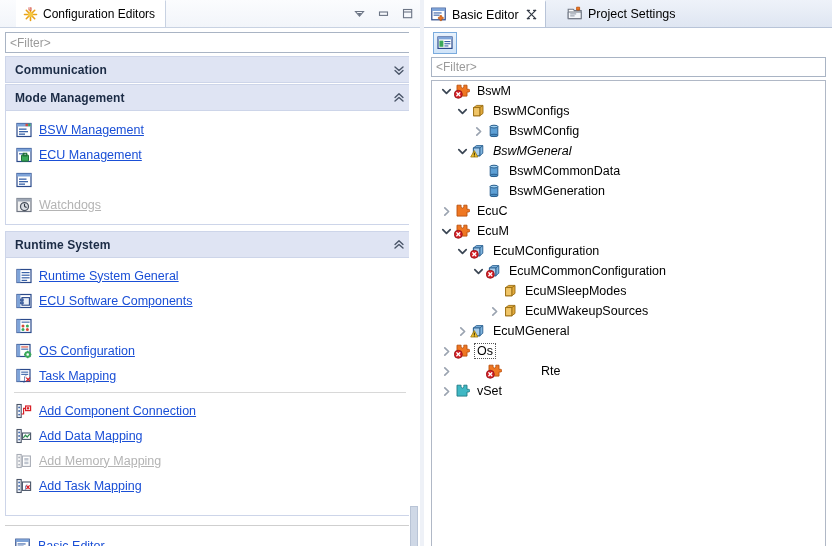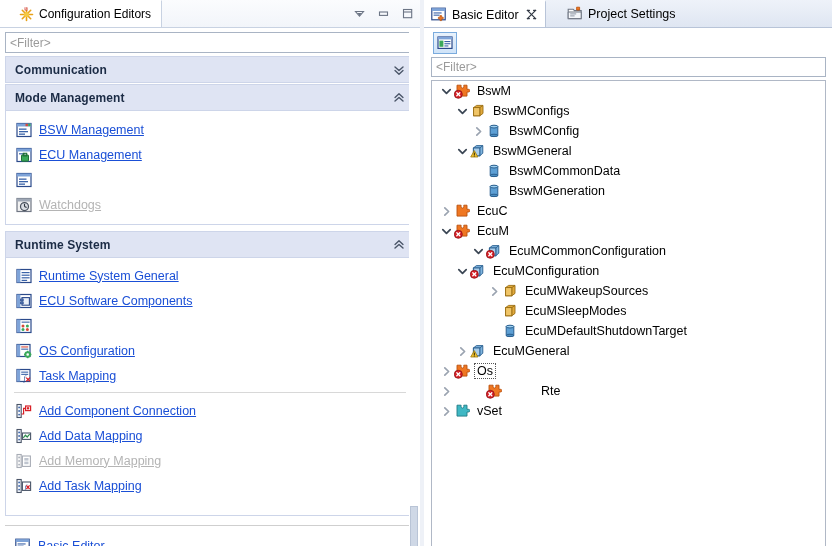--- a/index.html
+++ b/index.html
@@ -19,24 +19,24 @@
     width: 420px; height: 546px;
     background: #ffffff;
   }
   .view-titlebar {
     position: relative;
     height: 27px;
     background: linear-gradient(to bottom, #fbfcfe 0%, #f2f5fa 100%);
     border-bottom: 1px solid #c8d2e2;
   }
   .view-tab {
-    position: absolute; left: 0; top: 0;
+    position: absolute; left: 16px; top: 0;
     height: 27px;
     display: flex; align-items: center;
-    padding: 0 10px 0 19px;
+    padding: 0 10px 0 7px;
     background: #ffffff;
     border-right: 1px solid #c8d2e2;
     border-top: 1px solid #ffffff;
     box-sizing: border-box;
   }
   .view-tab .tab-label {
     font-size: 12px; color: #000; margin-left: 5px;
     white-space: nowrap;
   }
   .titlebar-controls {
@@ -625,21 +625,21 @@
           </span>
           <span class="tico">
             <svg width="16" height="16" viewBox="0 0 16 16">
               <rect x="4.2" y="3" width="7.6" height="10" rx="0.6" fill="#5d9fd4" stroke="#2a5f8f" stroke-width="1"></rect>
               <ellipse cx="8" cy="3.6" rx="3.8" ry="1.4" fill="#9ed0f0" stroke="#2a5f8f" stroke-width="1"></ellipse>
               <ellipse cx="8" cy="12.4" rx="3.8" ry="1.2" fill="#4c8ec2" stroke="#2a5f8f" stroke-width="1"></ellipse>
             </svg>
           </span>
           <span class="tlbl">BswMConfig</span>
         </div>
-        <div class="tnode" style="padding-left: 22px;">
+        <div class="tnode" style="padding-left: 22px; font-style: italic;">
           <span class="tw">
             <svg width="11" height="11" viewBox="0 0 11 11">
               <polyline points="1.8,3.6 5.5,7.4 9.2,3.6" fill="none" stroke="#3b4654" stroke-width="1.7" stroke-linecap="round" stroke-linejoin="round"></polyline>
             </svg>
           </span>
           <span class="tico">
             <svg width="16" height="16" viewBox="0 0 16 16">
               <path d="M3.4 5 L6.4 2.6 L12.8 2.6 L12.8 10.2 L9.8 12.8 L3.4 12.8 Z" fill="#7fb4de" stroke="#2a5f8f" stroke-width="0.9"></path>
               <path d="M3.4 5 L9.8 5 L9.8 12.8" fill="none" stroke="#2a5f8f" stroke-width="0.9"></path>
               <path d="M9.8 5 L12.8 2.6" fill="none" stroke="#2a5f8f" stroke-width="0.9"></path>
@@ -697,100 +697,89 @@
               <path d="M3 2.2 h4.1 v1.5 a1.35 1.35 0 1 0 2.7 0 V2.2 H13 v4.1 h1.4 a1.35 1.35 0 1 1 0 2.7 H13 v4.1 H3 Z" fill="#ef7722" stroke="#b9510f" stroke-width="0.9"></path>
               <circle cx="4.3" cy="11.3" r="4" fill="#d81f26" stroke="#8d1015" stroke-width="0.8"></circle>
               <g stroke="#ffffff" stroke-width="1.3" stroke-linecap="round">
                 <line x1="2.8" y1="9.8" x2="5.8" y2="12.8"></line>
                 <line x1="5.8" y1="9.8" x2="2.8" y2="12.8"></line>
               </g>
             </svg>
           </span>
           <span class="tlbl">EcuM</span>
         </div>
-        <div class="tnode" style="padding-left: 38px;">
+        <div class="tnode" style="padding-left: 22px;">
           <span class="tw">
             <svg width="11" height="11" viewBox="0 0 11 11">
               <polyline points="1.8,3.6 5.5,7.4 9.2,3.6" fill="none" stroke="#3b4654" stroke-width="1.7" stroke-linecap="round" stroke-linejoin="round"></polyline>
             </svg>
           </span>
           <span class="tico">
             <svg width="16" height="16" viewBox="0 0 16 16">
               <path d="M3.4 5 L6.4 2.6 L12.8 2.6 L12.8 10.2 L9.8 12.8 L3.4 12.8 Z" fill="#7fb4de" stroke="#2a5f8f" stroke-width="0.9"></path>
               <path d="M3.4 5 L9.8 5 L9.8 12.8" fill="none" stroke="#2a5f8f" stroke-width="0.9"></path>
               <path d="M9.8 5 L12.8 2.6" fill="none" stroke="#2a5f8f" stroke-width="0.9"></path>
               <rect x="3.4" y="5" width="6.4" height="7.8" fill="#a9cdea" stroke="#2a5f8f" stroke-width="0.9"></rect>
               <circle cx="4.3" cy="11.3" r="4" fill="#d81f26" stroke="#8d1015" stroke-width="0.8"></circle>
               <g stroke="#ffffff" stroke-width="1.3" stroke-linecap="round">
                 <line x1="2.8" y1="9.8" x2="5.8" y2="12.8"></line>
                 <line x1="5.8" y1="9.8" x2="2.8" y2="12.8"></line>
               </g>
             </svg>
           </span>
-          <span class="tlbl">EcuMCommonConfiguration</span>
-        </div>
-        <div class="tnode" style="padding-left: 22px;">
+          <span class="tlbl">EcuMConfiguration</span>
+        </div>
+        <div class="tnode" style="padding-left: 38px;">
           <span class="tw">
             <svg width="11" height="11" viewBox="0 0 11 11">
               <polyline points="1.8,3.6 5.5,7.4 9.2,3.6" fill="none" stroke="#3b4654" stroke-width="1.7" stroke-linecap="round" stroke-linejoin="round"></polyline>
             </svg>
           </span>
           <span class="tico">
             <svg width="16" height="16" viewBox="0 0 16 16">
               <path d="M3.4 5 L6.4 2.6 L12.8 2.6 L12.8 10.2 L9.8 12.8 L3.4 12.8 Z" fill="#7fb4de" stroke="#2a5f8f" stroke-width="0.9"></path>
               <path d="M3.4 5 L9.8 5 L9.8 12.8" fill="none" stroke="#2a5f8f" stroke-width="0.9"></path>
               <path d="M9.8 5 L12.8 2.6" fill="none" stroke="#2a5f8f" stroke-width="0.9"></path>
               <rect x="3.4" y="5" width="6.4" height="7.8" fill="#a9cdea" stroke="#2a5f8f" stroke-width="0.9"></rect>
               <circle cx="4.3" cy="11.3" r="4" fill="#d81f26" stroke="#8d1015" stroke-width="0.8"></circle>
               <g stroke="#ffffff" stroke-width="1.3" stroke-linecap="round">
                 <line x1="2.8" y1="9.8" x2="5.8" y2="12.8"></line>
                 <line x1="5.8" y1="9.8" x2="2.8" y2="12.8"></line>
               </g>
             </svg>
           </span>
-          <span class="tlbl">EcuMConfiguration</span>
+          <span class="tlbl">EcuMCommonConfiguration</span>
         </div>
         <div class="tnode" style="padding-left: 54px;">
-          <span class="tw">
-            <svg width="11" height="11" viewBox="0 0 11 11">
-              <polyline points="3.8,1.8 7.6,5.5 3.8,9.2" fill="none" stroke="#9aa3b0" stroke-width="1.7" stroke-linecap="round" stroke-linejoin="round"></polyline>
-            </svg>
-          </span>
+          <span class="tw"></span>
           <span class="tico">
             <svg width="16" height="16" viewBox="0 0 16 16">
               <path d="M3.6 4.6 L6.6 2.4 L13 2.4 L13 10.4 L9.8 12.8 L3.6 12.8 Z" fill="#e0a93c" stroke="#9a6e14" stroke-width="0.9"></path>
               <path d="M3.6 4.6 L9.8 4.6 L9.8 12.8" fill="none" stroke="#9a6e14" stroke-width="0.9"></path>
               <path d="M9.8 4.6 L13 2.4" fill="none" stroke="#9a6e14" stroke-width="0.9"></path>
               <rect x="3.6" y="4.6" width="6.2" height="8.2" fill="#f0c567" stroke="#9a6e14" stroke-width="0.9"></rect>
             </svg>
           </span>
-          <span class="tlbl">EcuMWakeupSources</span>
+          <span class="tlbl">EcuMSleepModes</span>
         </div>
         <div class="tnode" style="padding-left: 54px;">
-          <span class="tw"></span>
+          <span class="tw">
+            <svg width="11" height="11" viewBox="0 0 11 11">
+              <polyline points="3.8,1.8 7.6,5.5 3.8,9.2" fill="none" stroke="#9aa3b0" stroke-width="1.7" stroke-linecap="round" stroke-linejoin="round"></polyline>
+            </svg>
+          </span>
           <span class="tico">
             <svg width="16" height="16" viewBox="0 0 16 16">
               <path d="M3.6 4.6 L6.6 2.4 L13 2.4 L13 10.4 L9.8 12.8 L3.6 12.8 Z" fill="#e0a93c" stroke="#9a6e14" stroke-width="0.9"></path>
               <path d="M3.6 4.6 L9.8 4.6 L9.8 12.8" fill="none" stroke="#9a6e14" stroke-width="0.9"></path>
               <path d="M9.8 4.6 L13 2.4" fill="none" stroke="#9a6e14" stroke-width="0.9"></path>
               <rect x="3.6" y="4.6" width="6.2" height="8.2" fill="#f0c567" stroke="#9a6e14" stroke-width="0.9"></rect>
             </svg>
           </span>
-          <span class="tlbl">EcuMSleepModes</span>
-        </div>
-        <div class="tnode" style="padding-left: 54px;">
-          <span class="tw"></span>
-          <span class="tico">
-            <svg width="16" height="16" viewBox="0 0 16 16">
-              <rect x="4.2" y="3" width="7.6" height="10" rx="0.6" fill="#5d9fd4" stroke="#2a5f8f" stroke-width="1"></rect>
-              <ellipse cx="8" cy="3.6" rx="3.8" ry="1.4" fill="#9ed0f0" stroke="#2a5f8f" stroke-width="1"></ellipse>
-              <ellipse cx="8" cy="12.4" rx="3.8" ry="1.2" fill="#4c8ec2" stroke="#2a5f8f" stroke-width="1"></ellipse>
-            </svg>
-          </span>
-          <span class="tlbl">EcuMDefaultShutdownTarget</span>
+          <span class="tlbl">EcuMWakeupSources</span>
         </div>
         <div class="tnode" style="padding-left: 22px;">
           <span class="tw">
             <svg width="11" height="11" viewBox="0 0 11 11">
               <polyline points="3.8,1.8 7.6,5.5 3.8,9.2" fill="none" stroke="#9aa3b0" stroke-width="1.7" stroke-linecap="round" stroke-linejoin="round"></polyline>
             </svg>
           </span>
           <span class="tico">
             <svg width="16" height="16" viewBox="0 0 16 16">
               <path d="M3.4 5 L6.4 2.6 L12.8 2.6 L12.8 10.2 L9.8 12.8 L3.4 12.8 Z" fill="#7fb4de" stroke="#2a5f8f" stroke-width="0.9"></path>

